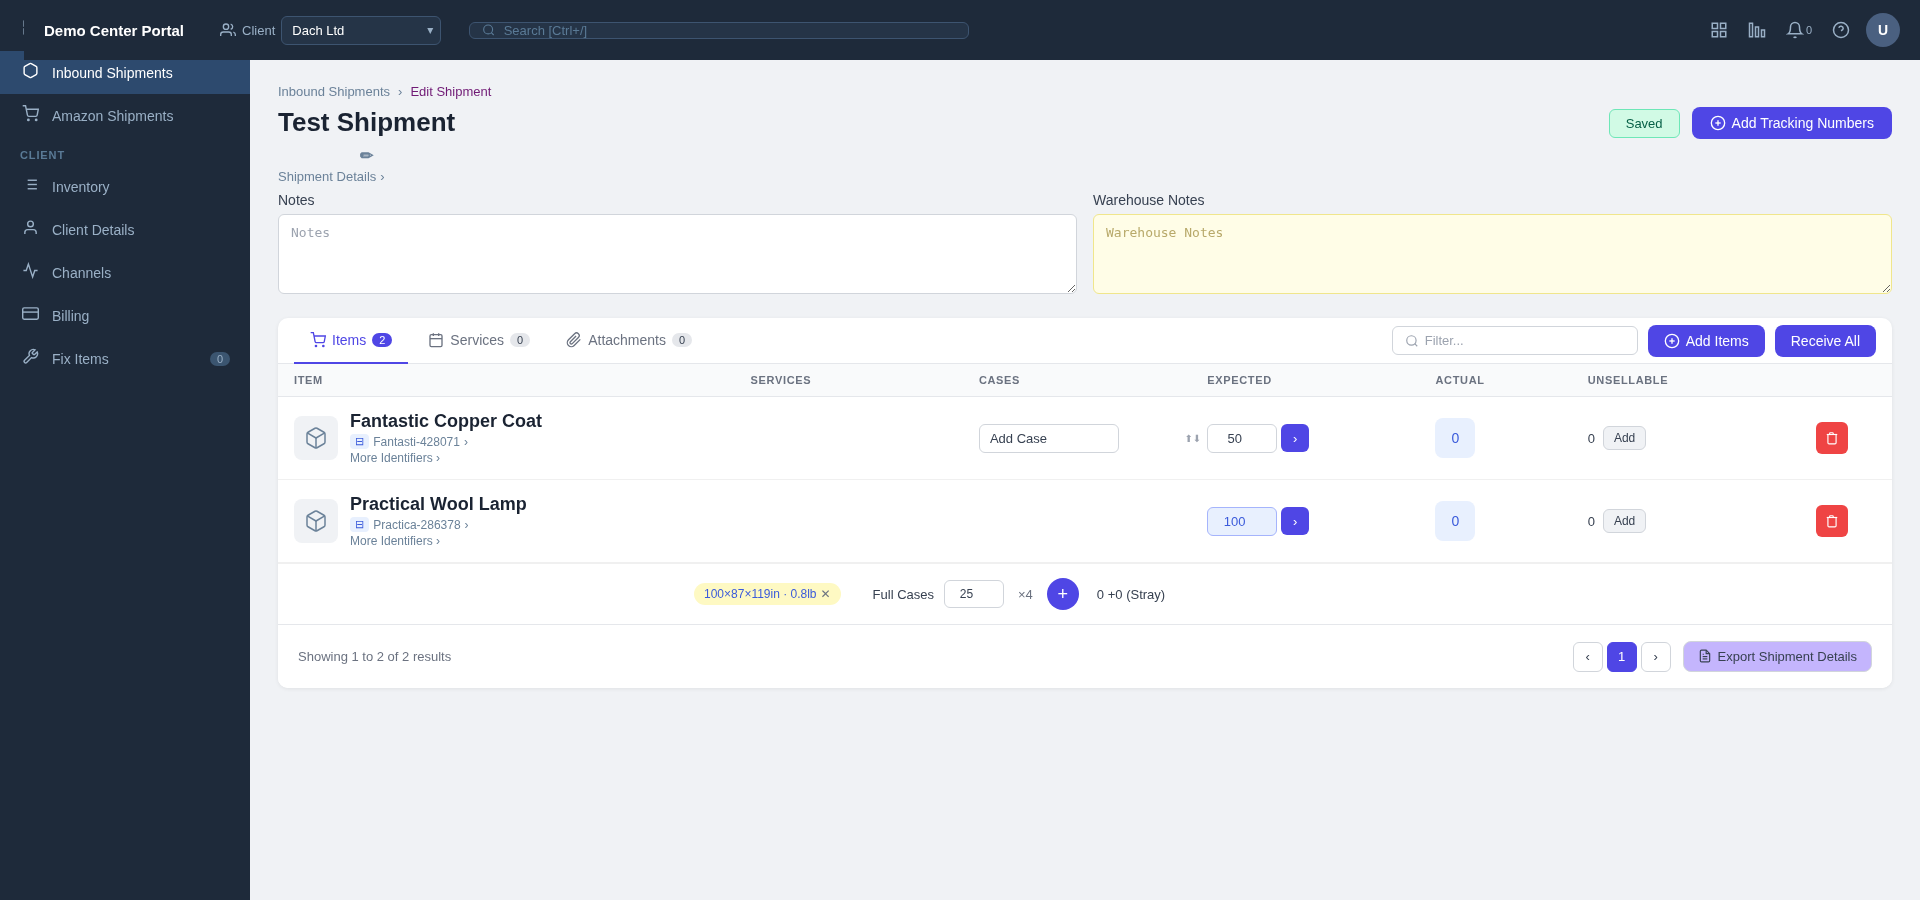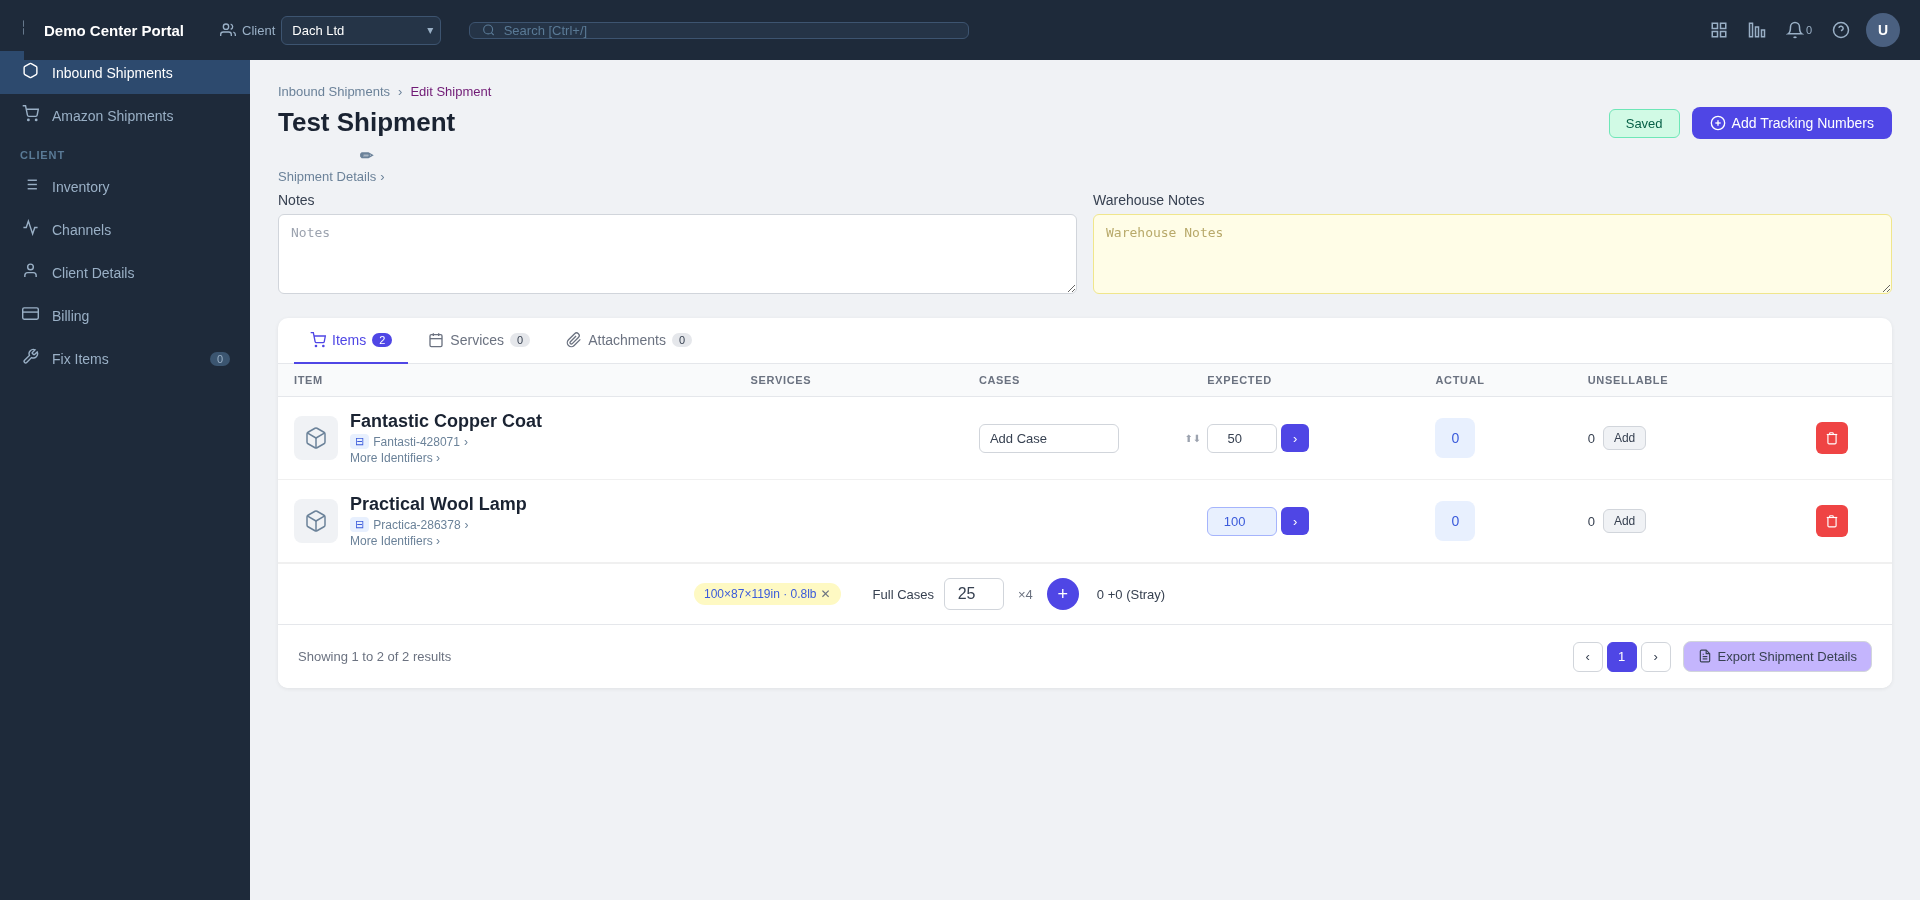--- a/index.html
+++ b/index.html
@@ -536,21 +536,21 @@
     .full-cases-input-wrap {
       display: flex;
       align-items: center;
       gap: 4px;
     }
     .full-cases-input {
       width: 60px;
       border: 1px solid #d1d5db;
       border-radius: 6px;
       padding: 6px 8px;
-      font-size: 16px;
+      font-size: 12px;
       text-align: center;
       color: #374151;
       outline: none;
     }
     .x4-label {
       font-size: 13px;
       color: #6b7280;
       padding: 0 4px;
     }
     .btn-add-case {
@@ -725,33 +725,33 @@
             <line x1="3" y1="6" x2="3.01" y2="6"></line>
             <line x1="3" y1="12" x2="3.01" y2="12"></line>
             <line x1="3" y1="18" x2="3.01" y2="18"></line>
           </svg>
       </span>
       <span>Inventory</span>
     </div>
     <div class="sidebar-item">
       <span class="icon">
         <svg width="17" height="17" viewBox="0 0 24 24" fill="none" stroke="currentColor" stroke-width="2">
-            <polyline points="22 12 18 12 15 21 9 3 6 12 2 12"></polyline>
+            <path d="M20 21v-2a4 4 0 0 0-4-4H8a4 4 0 0 0-4 4v2"></path>
+            <circle cx="12" cy="7" r="4"></circle>
           </svg>
       </span>
-      <span>Channels</span>
+      <span>Client Details</span>
     </div>
     <div class="sidebar-item">
       <span class="icon">
         <svg width="17" height="17" viewBox="0 0 24 24" fill="none" stroke="currentColor" stroke-width="2">
-            <path d="M20 21v-2a4 4 0 0 0-4-4H8a4 4 0 0 0-4 4v2"></path>
-            <circle cx="12" cy="7" r="4"></circle>
+            <polyline points="22 12 18 12 15 21 9 3 6 12 2 12"></polyline>
           </svg>
       </span>
-      <span>Client Details</span>
+      <span>Channels</span>
     </div>
     <div class="sidebar-item">
       <span class="icon">
         <svg width="17" height="17" viewBox="0 0 24 24" fill="none" stroke="currentColor" stroke-width="2">
             <rect x="1" y="4" width="22" height="16" rx="2" ry="2"></rect>
             <line x1="1" y1="10" x2="23" y2="10"></line>
           </svg>
       </span>
       <span>Billing</span>
     </div>
@@ -831,20 +831,40 @@
           </svg>
         <span>Services</span>
         <span class="tab-badge">0</span>
       </div>
       <div class="tab">
         <svg width="16" height="16" viewBox="0 0 24 24" fill="none" stroke="currentColor" stroke-width="2">
             <path d="M21.44 11.05l-9.19 9.19a6 6 0 0 1-8.49-8.49l9.19-9.19a4 4 0 0 1 5.66 5.66l-9.2 9.19a2 2 0 0 1-2.83-2.83l8.49-8.48"></path>
           </svg>
         <span>Attachments</span>
         <span class="tab-badge">0</span>
+      </div>
+      <div class="tabs-right">
+        <div class="filter-input-wrap">
+          <svg width="14" height="14" viewBox="0 0 24 24" fill="none" stroke="#9ca3af" stroke-width="2">
+              <circle cx="11" cy="11" r="8"></circle>
+              <path d="m21 21-4.35-4.35"></path>
+            </svg>
+          <input class="filter-input" type="text" placeholder="Filter..." style="">
+        </div>
+        <button class="btn-add-items">
+          <svg width="16" height="16" viewBox="0 0 24 24" fill="none" stroke="currentColor" stroke-width="2">
+              <circle cx="12" cy="12" r="10"></circle>
+              <line x1="12" y1="8" x2="12" y2="16"></line>
+              <line x1="8" y1="12" x2="16" y2="12"></line>
+            </svg>
+          <span>Add Items</span>
+        </button>
+        <button class="btn-receive-all">
+          <span>Receive All</span>
+        </button>
       </div>
     </div>
 
     <div class="items-table">
 
       <div class="table-header">
         <div class="th">ITEM</div>
         <div class="th">SERVICES</div>
         <div class="th">CASES</div>
         <div class="th">EXPECTED</div>

